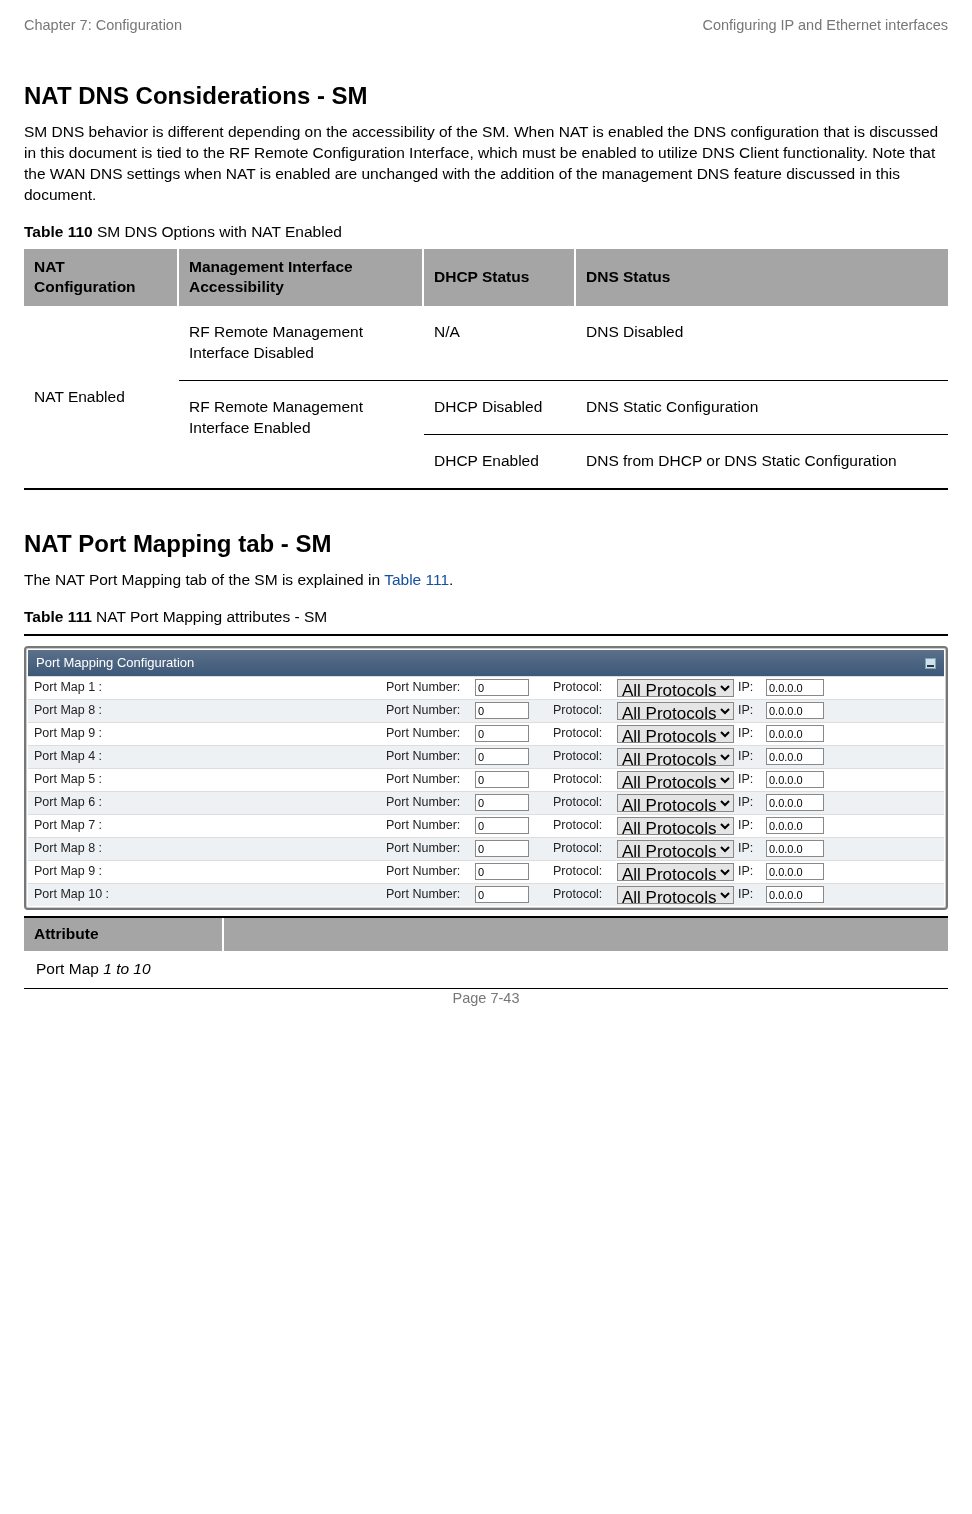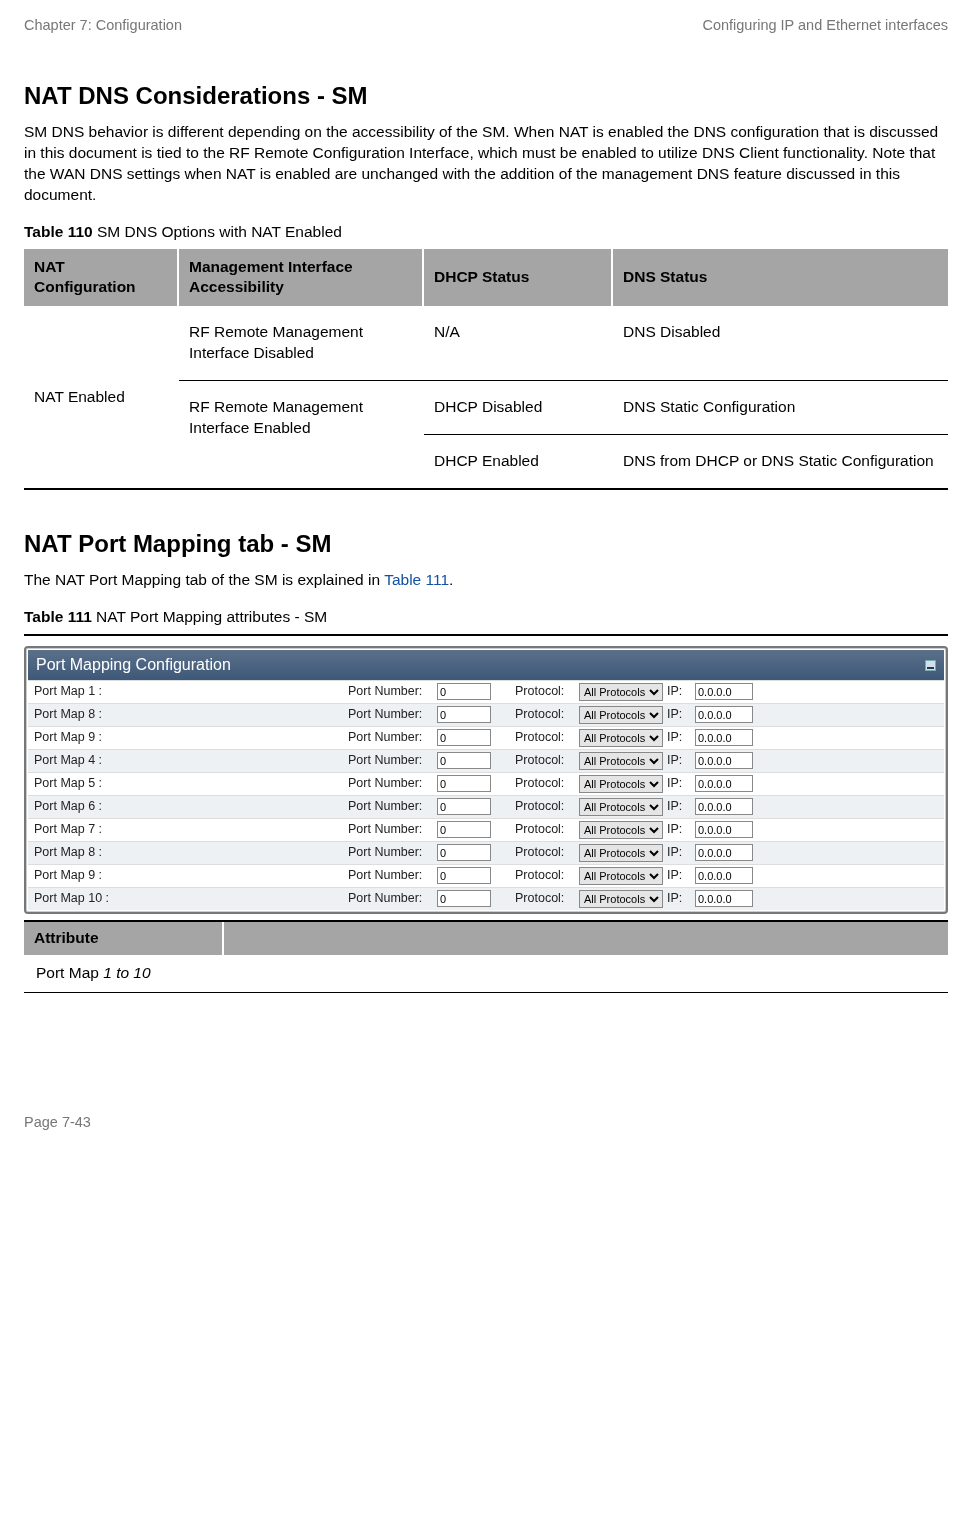--- a/index.html
+++ b/index.html
@@ -19,34 +19,34 @@
   .link { color: #1450A0; }
   .section-gap { height: 18px; }
   .attr-header { display: flex; background: #A5A5A5; font-weight: bold; }
   .attr-header .c1 { width: 200px; padding: 6px 10px; border-right: 2px solid #fff; }
   .attr-header .c2 { flex: 1; padding: 6px 10px; }
   .attr-row { display: flex; border-bottom: 1.5px solid #000; flex-direction: column; }
   .attr-row .c1 { width: 200px; padding: 8px 12px; }
   .attr-row .c1 em { font-style: italic; }
   .attr-row .c2 { flex: 1; padding: 8px 10px; }
   .figure-wrap { border: 2px solid #777; border-radius: 4px; padding: 2px 2px 2px 2px; margin-bottom: 6px; margin-top: 4px; background: #fff; box-shadow: inset 0 0 0 1px #ccc; }
-  .panel-head { background: linear-gradient(#5b708a, #3d5878); color: #fff; font-size: 16px; padding: 4px 8px; display: flex; justify-content: space-between; align-items: center; }
+  .panel-head { background: linear-gradient(#5b708a, #3d5878); color: #fff; font-size: 13px; padding: 4px 8px; display: flex; justify-content: space-between; align-items: center; }
   .panel-head .minimize { width: 11px; height: 11px; background: #cfe0ef; border: 1px solid #7aa; display: flex; align-items: flex-end; justify-content: center; }
   .panel-head .minimize:before { content: ""; display: block; width: 7px; height: 2px; background: #334; margin-bottom: 1px; }
   .pm-row { display: flex; align-items: center; font-size: 12.5px; color: #222; border-top: 1px solid #ddd; padding: 2px 6px; gap: 4px; }
   .pm-row:nth-child(even) { background: #eef1f4; }
   .pm-row:nth-child(odd)  { background: #fff; }
   .pm-label   { width: 310px; }
-  .pm-num     { width: 85px; display: inline-flex; align-items: center; }
+  .pm-num     { width: 85px; display: inline-flex; align-items: center; margin-left: 38px; }
   .pm-proto   { width: 60px; }
   .pm-ip      { width: 24px; text-align: left; }
   input.tiny  { width: 54px; height: 17px; font-size: 11px; padding: 1px 2px; border: 1px solid #888; background: #fff; }
   input.ip    { width: 58px; }
-  select.sel  { height: 18px; font-size: 11px; border: 1px solid #888; background: #e5e5e5; }
-  .page-foot  { color: #777; font-size: 14.5px; margin-top: 120px; }
+  select.sel  { height: 18px; font-size: 17px; border: 1px solid #888; background: #e5e5e5; }
+  .page-foot  { text-align: center; color: #777; font-size: 14.5px; }
 </style>
 </head>
 <body>
 
 <div class="header-bar">
   <span>Chapter 7:  Configuration</span>
   <span>Configuring IP and Ethernet interfaces</span>
 </div>
 
 <h2>NAT DNS Considerations - SM</h2>
@@ -54,21 +54,21 @@
 
 <div class="t-caption">
   <b>Table 110</b><span> SM DNS Options with NAT Enabled</span>
 </div>
 
 <table class="t110">
   <thead>
     <tr>
       <th style="width:155px">NAT Configuration</th>
       <th style="width:245px">Management Interface Accessibility</th>
-      <th style="width:189px">DHCP Status</th>
+      <th style="width:152px">DHCP Status</th>
       <th>DNS Status</th>
     </tr>
   </thead>
   <tbody>
     <tr>
       <td rowspan="3" class="vtmid bb2">NAT Enabled</td>
       <td class="bb">RF Remote Management Interface Disabled</td>
       <td class="bb">N/A</td>
       <td class="bb">DNS Disabled</td>
     </tr>

